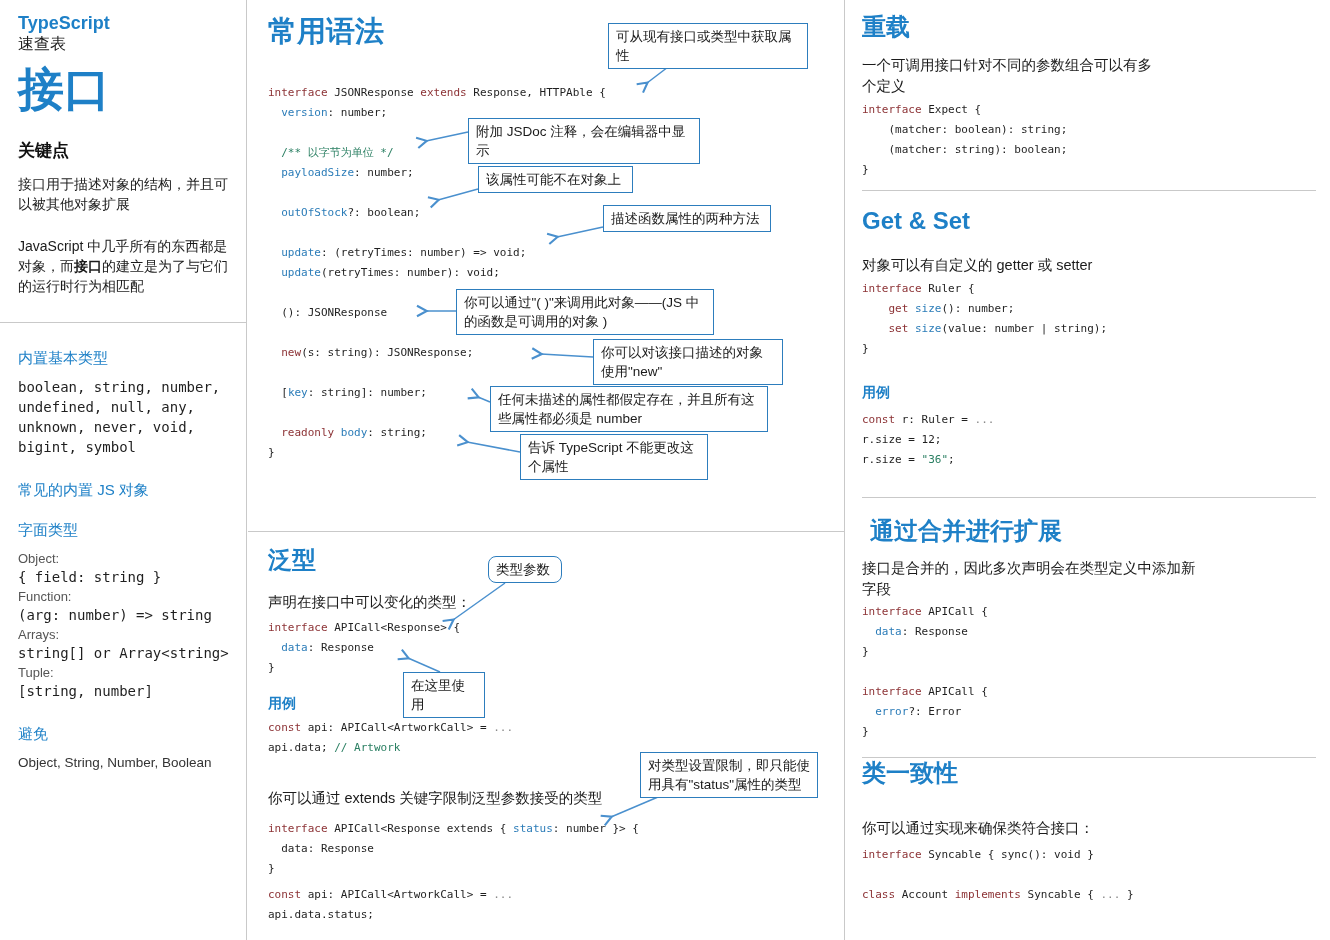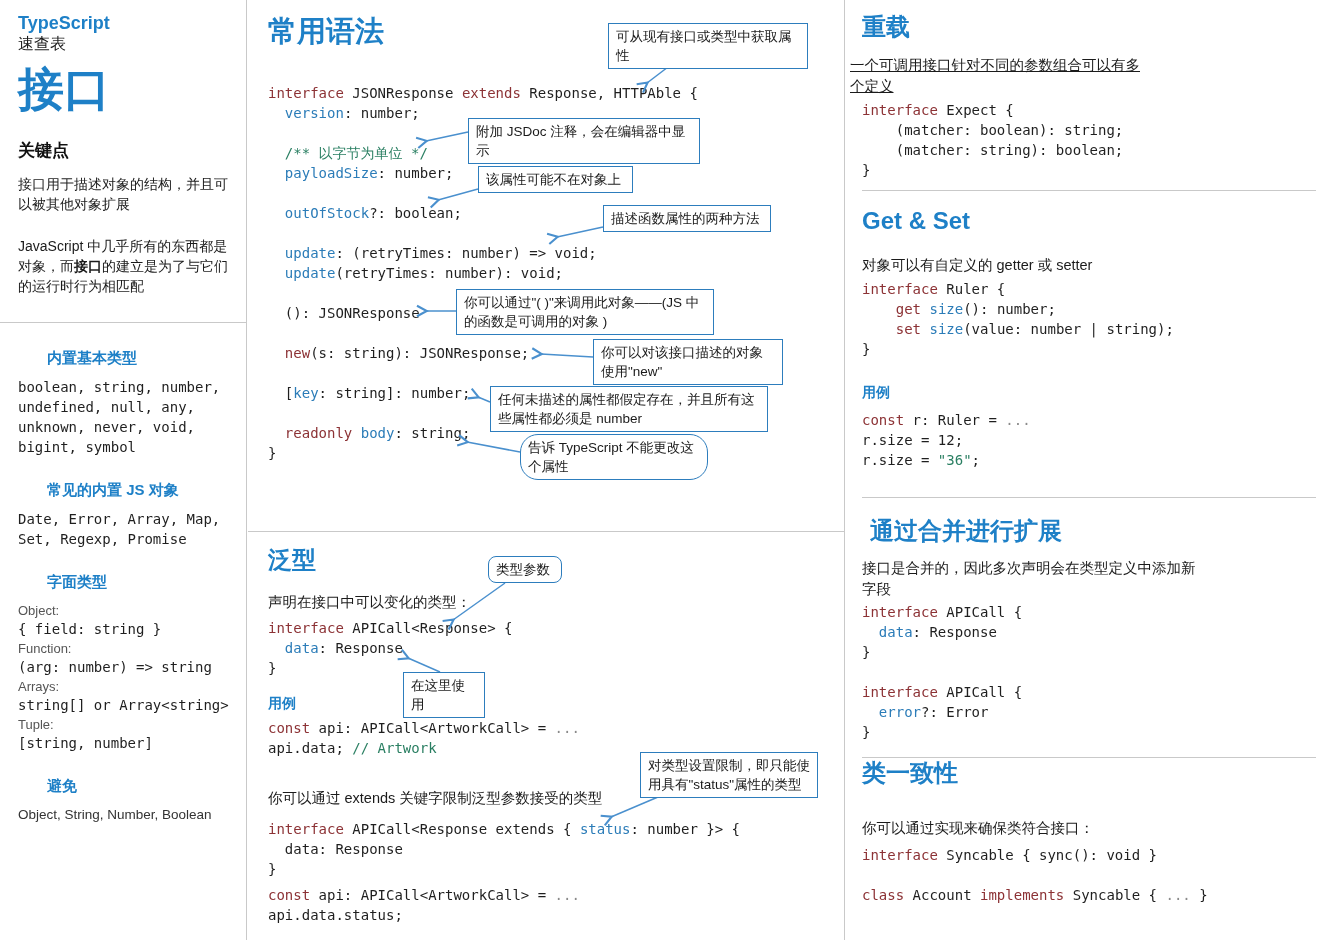--- a/index.html
+++ b/index.html
@@ -13,33 +13,33 @@
   #col-right  { left:846px; width:484px; }
 
   .blue { color:#1e80c7; }
   .h-brand { font-size:18px; font-weight:bold; line-height:22px; }
   .h-sub { font-size:16px; line-height:20px; color:#1b1b1b; }
   .h-page { font-size:46px; font-weight:bold; line-height:50px; margin-top:10px; }
   .h-key { font-size:17px; font-weight:bold; margin-top:26px; line-height:22px; color:#111;}
   .sb-p { font-size:14px; line-height:20px; margin-top:12px; }
   .sb-p + .sb-p { margin-top:22px; }
   .sb-divider { border-top:1px solid #c9c9c9; margin:26px -14px 0 -18px; }
-  .sb-h { font-size:15px; font-weight:bold; line-height:18px; margin-top:26px;margin-left:29px; }
+  .sb-h { font-size:15px; font-weight:normal; line-height:18px; margin-top:26px; }
   .sb-h.tight { margin-top:22px; }
   .sb-code { font-family:"DejaVu Sans Mono","Liberation Mono",monospace; font-size:14px; line-height:16.5px; color:#1f1f1f; margin-top:12px; }
   .lit-rows { margin-top:10px; }
   .lit-label { font-size:13px; line-height:19px; color:#555; }
   .lit-code { font-family:"DejaVu Sans Mono","Liberation Mono",monospace; font-size:14px; line-height:19px; color:#1f1f1f; }
   .avoid-text { font-size:13.5px; margin-top:12px; color:#333; }
 
   .h-section-lg { font-size:29px; font-weight:600; line-height:34px; }
   .h-section { font-size:24px; font-weight:600; line-height:30px; }
   .h-usage { font-size:14px; font-weight:bold; }
 
-  .code { font-family:"DejaVu Sans Mono","Liberation Mono",monospace; font-size:14px; line-height:20px; color:#1f1f1f; white-space:pre; }
+  .code { font-family:"DejaVu Sans Mono","Liberation Mono",monospace; font-size:11px; line-height:20px; color:#1f1f1f; white-space:pre; }
   .cl { height:20px; }
   .tk-k { color:#8c3235; }
   .tk-p { color:#2b7cb8; }
   .tk-c { color:#2a7f62; }
   .tk-d { color:#1f1f1f; }
   .tk-g { color:#8a8a8a; }
 
   .abs { position:absolute; }
   .callout { position:absolute; border:1.5px solid #2d7dbd; background:#fff; padding:3px 7px;
              font-size:13.5px; line-height:19px; color:#1a1a1a; z-index:6; }
@@ -66,24 +66,20 @@
 
     <div class="sb-h blue">内置基本类型</div>
     <div class="sb-code">
         <div class="cl"><span class="tk-d">boolean, string, number,</span></div>
         <div class="cl"><span class="tk-d">undefined, null, any,</span></div>
         <div class="cl"><span class="tk-d">unknown, never, void,</span></div>
         <div class="cl"><span class="tk-d">bigint, symbol</span></div>
       </div>
 
     <div class="sb-h tight blue">常见的内置 JS 对象</div>
-    <div class="sb-code">
-        <div class="cl"><span class="tk-d">Date, Error, Array, Map,</span></div>
-        <div class="cl"><span class="tk-d">Set, Regexp, Promise</span></div>
-      </div>
 
     <div class="sb-h tight blue">字面类型</div>
     <div class="lit-rows">
       <div class="lit-label">Object:</div>
       <div class="lit-code">{ field: string }</div>
       <div class="lit-label">Function:</div>
       <div class="lit-code">(arg: number) =&gt; string</div>
       <div class="lit-label">Arrays:</div>
       <div class="lit-code">string[] or Array&lt;string&gt;</div>
       <div class="lit-label">Tuple:</div>
@@ -99,40 +95,40 @@
 
     <div class="abs code" style="left:20px; top:83px;"><div class="cl"><span class="tk-k">interface</span><span class="tk-d"> JSONResponse </span><span class="tk-k">extends</span><span class="tk-d"> Response, HTTPAble {</span></div><div class="cl"><span class="tk-d">  </span><span class="tk-p">version</span><span class="tk-d">: number;</span></div><div class="cl">&nbsp;</div><div class="cl"><span class="tk-c">  /** 以字节为单位 */</span></div><div class="cl"><span class="tk-d">  </span><span class="tk-p">payloadSize</span><span class="tk-d">: number;</span></div><div class="cl">&nbsp;</div><div class="cl"><span class="tk-d">  </span><span class="tk-p">outOfStock</span><span class="tk-d">?: boolean;</span></div><div class="cl">&nbsp;</div><div class="cl"><span class="tk-d">  </span><span class="tk-p">update</span><span class="tk-d">: (retryTimes: number) =&gt; void;</span></div><div class="cl"><span class="tk-d">  </span><span class="tk-p">update</span><span class="tk-d">(retryTimes: number): void;</span></div><div class="cl">&nbsp;</div><div class="cl"><span class="tk-d">  (): JSONResponse</span></div><div class="cl">&nbsp;</div><div class="cl"><span class="tk-d">  </span><span class="tk-k">new</span><span class="tk-d">(s: string): JSONResponse;</span></div><div class="cl">&nbsp;</div><div class="cl"><span class="tk-d">  [</span><span class="tk-p">key</span><span class="tk-d">: string]: number;</span></div><div class="cl">&nbsp;</div><div class="cl"><span class="tk-d">  </span><span class="tk-k">readonly</span><span class="tk-d"> </span><span class="tk-p">body</span><span class="tk-d">: string;</span></div><div class="cl"><span class="tk-d">}</span></div></div>
 
     <div class="callout" style="left:360px; top:23px;  width:200px;">可从现有接口或类型中获取属性</div>
     <div class="callout" style="left:220px; top:118px; width:232px;">附加 JSDoc 注释，会在编辑器中显示</div>
     <div class="callout" style="left:230px; top:166px; width:155px;">该属性可能不在对象上</div>
     <div class="callout" style="left:355px; top:205px; width:168px;">描述函数属性的两种方法</div>
     <div class="callout" style="left:208px; top:289px; width:258px;">你可以通过"( )"来调用此对象——(JS 中的函数是可调用的对象 )</div>
     <div class="callout" style="left:345px; top:339px; width:190px;">你可以对该接口描述的对象使用"new"</div>
     <div class="callout" style="left:242px; top:386px; width:278px;">任何未描述的属性都假定存在，并且所有这些属性都必须是 number</div>
-    <div class="callout" style="left:272px; top:434px; width:188px;border-radius:18px;">告诉 TypeScript 不能更改这个属性</div>
+    <div class="callout" style="left:272px; top:434px; width:188px;">告诉 TypeScript 不能更改这个属性</div>
 
     <div class="mid-divider"></div>
 
     <div class="abs h-section blue" style="left:20px; top:545px;">泛型</div>
     <div class="callout" style="left:240px; top:556px; width:74px;border-radius:8px;">类型参数</div>
     <div class="abs body-text" style="left:20px; top:592px;">声明在接口中可以变化的类型：</div>
     <div class="abs code" style="left:20px; top:618px;"><div class="cl"><span class="tk-k">interface</span><span class="tk-d"> APICall&lt;Response&gt; {</span></div><div class="cl"><span class="tk-d">  </span><span class="tk-p">data</span><span class="tk-d">: Response</span></div><div class="cl"><span class="tk-d">}</span></div></div>
     <div class="callout" style="left:155px; top:672px; width:82px;">在这里使用</div>
     <div class="abs h-usage blue" style="left:20px; top:695px;">用例</div>
     <div class="abs code" style="left:20px; top:718px;"><div class="cl"><span class="tk-k">const</span><span class="tk-d"> api: APICall&lt;ArtworkCall&gt; = </span><span class="tk-g">...</span></div><div class="cl"><span class="tk-d">api.data; </span><span class="tk-c">// Artwork</span></div></div>
     <div class="abs body-text" style="left:20px; top:788px;">你可以通过 extends 关键字限制泛型参数接受的类型</div>
     <div class="callout" style="left:392px; top:752px; width:178px;">对类型设置限制，即只能使用具有"status"属性的类型</div>
     <div class="abs code" style="left:20px; top:819px;"><div class="cl"><span class="tk-k">interface</span><span class="tk-d"> APICall&lt;Response extends { </span><span class="tk-p">status</span><span class="tk-d">: number }&gt; {</span></div><div class="cl"><span class="tk-d">  data: Response</span></div><div class="cl"><span class="tk-d">}</span></div></div>
     <div class="abs code" style="left:20px; top:885px;"><div class="cl"><span class="tk-k">const</span><span class="tk-d"> api: APICall&lt;ArtworkCall&gt; = </span><span class="tk-g">...</span></div><div class="cl"><span class="tk-d">api.data.status;</span></div></div>
   </div>
 
   <div class="col" id="col-right">
     <div class="abs h-section blue" style="left:16px; top:12px;">重载</div>
-    <div class="abs body-text" style="left:4px; top:55px; width:300px;text-decoration:underline;">一个可调用接口针对不同的参数组合可以有多个定义</div>
+    <div class="abs body-text" style="left:16px; top:55px; width:300px;">一个可调用接口针对不同的参数组合可以有多个定义</div>
     <div class="abs code" style="left:16px; top:100px;"><div class="cl"><span class="tk-k">interface</span><span class="tk-d"> Expect {</span></div><div class="cl"><span class="tk-d">    (matcher: boolean): string;</span></div><div class="cl"><span class="tk-d">    (matcher: string): boolean;</span></div><div class="cl"><span class="tk-d">}</span></div></div>
     <div class="rc-divider" style="top:190px;"></div>
 
     <div class="abs h-section blue" style="left:16px; top:206px;">Get &amp; Set</div>
     <div class="abs body-text" style="left:16px; top:255px;">对象可以有自定义的 getter 或 setter</div>
     <div class="abs code" style="left:16px; top:279px;"><div class="cl"><span class="tk-k">interface</span><span class="tk-d"> Ruler {</span></div><div class="cl"><span class="tk-d">    </span><span class="tk-k">get</span><span class="tk-d"> </span><span class="tk-p">size</span><span class="tk-d">(): number;</span></div><div class="cl"><span class="tk-d">    </span><span class="tk-k">set</span><span class="tk-d"> </span><span class="tk-p">size</span><span class="tk-d">(value: number | string);</span></div><div class="cl"><span class="tk-d">}</span></div></div>
     <div class="abs h-usage blue" style="left:16px; top:384px;">用例</div>
     <div class="abs code" style="left:16px; top:410px;"><div class="cl"><span class="tk-k">const</span><span class="tk-d"> r: Ruler = </span><span class="tk-g">...</span></div><div class="cl"><span class="tk-d">r.size = 12;</span></div><div class="cl"><span class="tk-d">r.size = </span><span class="tk-c">"36"</span><span class="tk-d">;</span></div></div>
     <div class="rc-divider" style="top:497px;"></div>
 

